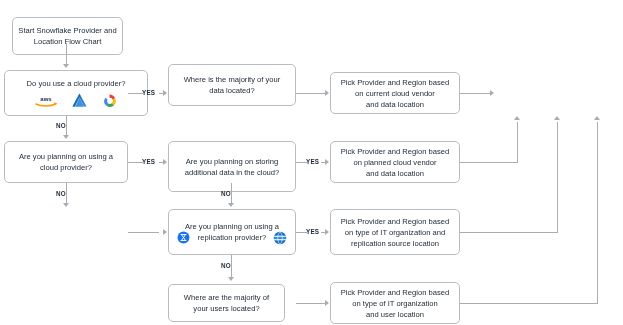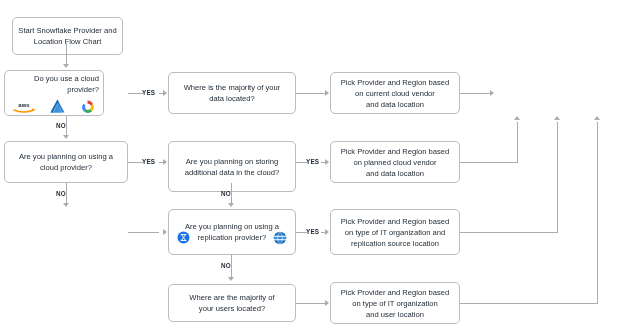--- a/index.html
+++ b/index.html
@@ -62,21 +62,21 @@
 </head>
 <body>
 
 <div id="stage">
 
   <div class="node" style="left:12px;top:5px;width:111px;height:38px;margin-top:12px;">
     <span class="txt">Start Snowflake Provider and
 Location Flow Chart</span>
   </div>
 
-  <div class="node" style="left:4px;top:70px;width:100px;height:46px;text-align:right;">
+  <div class="node" style="left:4px;top:70px;width:144px;height:46px;">
     <span class="txt">Do you use a cloud provider?</span>
     <div class="iconrow">
 
       <svg class="ic" width="24" height="13" viewBox="0 0 48 26">
         <text x="24" y="13" text-anchor="middle" font-family="Liberation Sans, sans-serif" font-size="12" font-weight="bold" fill="#252f3e">aws</text>
         <path d="M4 20 C14 25.5, 34 25.5, 44 19.5" stroke="#ff9900" stroke-width="3" fill="none" stroke-linecap="round"></path>
         <path d="M41 16 L46 19.5 L40.5 22.5 Z" fill="#ff9900"></path>
       </svg>
 
       <svg class="ic" width="17" height="15" viewBox="0 0 34 30">
@@ -89,21 +89,21 @@
       <svg class="ic" width="17" height="15" viewBox="0 0 34 30">
         <path d="M17 3 a12 12 0 0 1 11 7 l-4 4 a7 7 0 0 0 -7 -4.5 z" fill="#ea4335"></path>
         <path d="M28 10 a12 12 0 0 1 -2 14.5 l-4.5 -3.8 a7 7 0 0 0 2.5 -6.7 z" fill="#fbbc04"></path>
         <path d="M26 24.5 a12 12 0 0 1 -16 0.6 l4 -4.4 a7 7 0 0 0 7.5 0 z" fill="#34a853"></path>
         <path d="M10 25.1 a12 12 0 0 1 -1 -15.6 l4.8 3.4 a7 7 0 0 0 0.2 7.8 z" fill="#4285f4"></path>
         <circle cx="17" cy="15" r="4.6" fill="#ffffff"></circle>
       </svg>
     </div>
   </div>
 
-  <div class="node" style="left:168px;top:72px;width:128px;height:42px;justify-content:center;">
+  <div class="node" style="left:168px;top:64px;width:128px;height:42px;justify-content:center;">
     <span class="txt">Where is the majority of your
 data located?</span>
   </div>
 
   <div class="node" style="left:330px;top:72px;width:130px;height:42px;">
     <span class="txt">Pick Provider and Region based
 on current cloud vendor
 and data location</span>
   </div>
 
@@ -145,21 +145,21 @@
       </svg>
     </div>
   </div>
 
   <div class="node" style="left:330px;top:209px;width:130px;height:46px;">
     <span class="txt">Pick Provider and Region based
 on type of IT organization and
 replication source location</span>
   </div>
 
-  <div class="node" style="left:168px;top:284px;width:128px;height:38px;">
+  <div class="node" style="left:168px;top:284px;width:117px;height:38px;">
     <span class="txt">Where are the majority of
 your users located?</span>
   </div>
 
   <div class="node" style="left:330px;top:282px;width:130px;height:42px;">
     <span class="txt">Pick Provider and Region based
 on type of IT organization
 and user location</span>
   </div>
 

